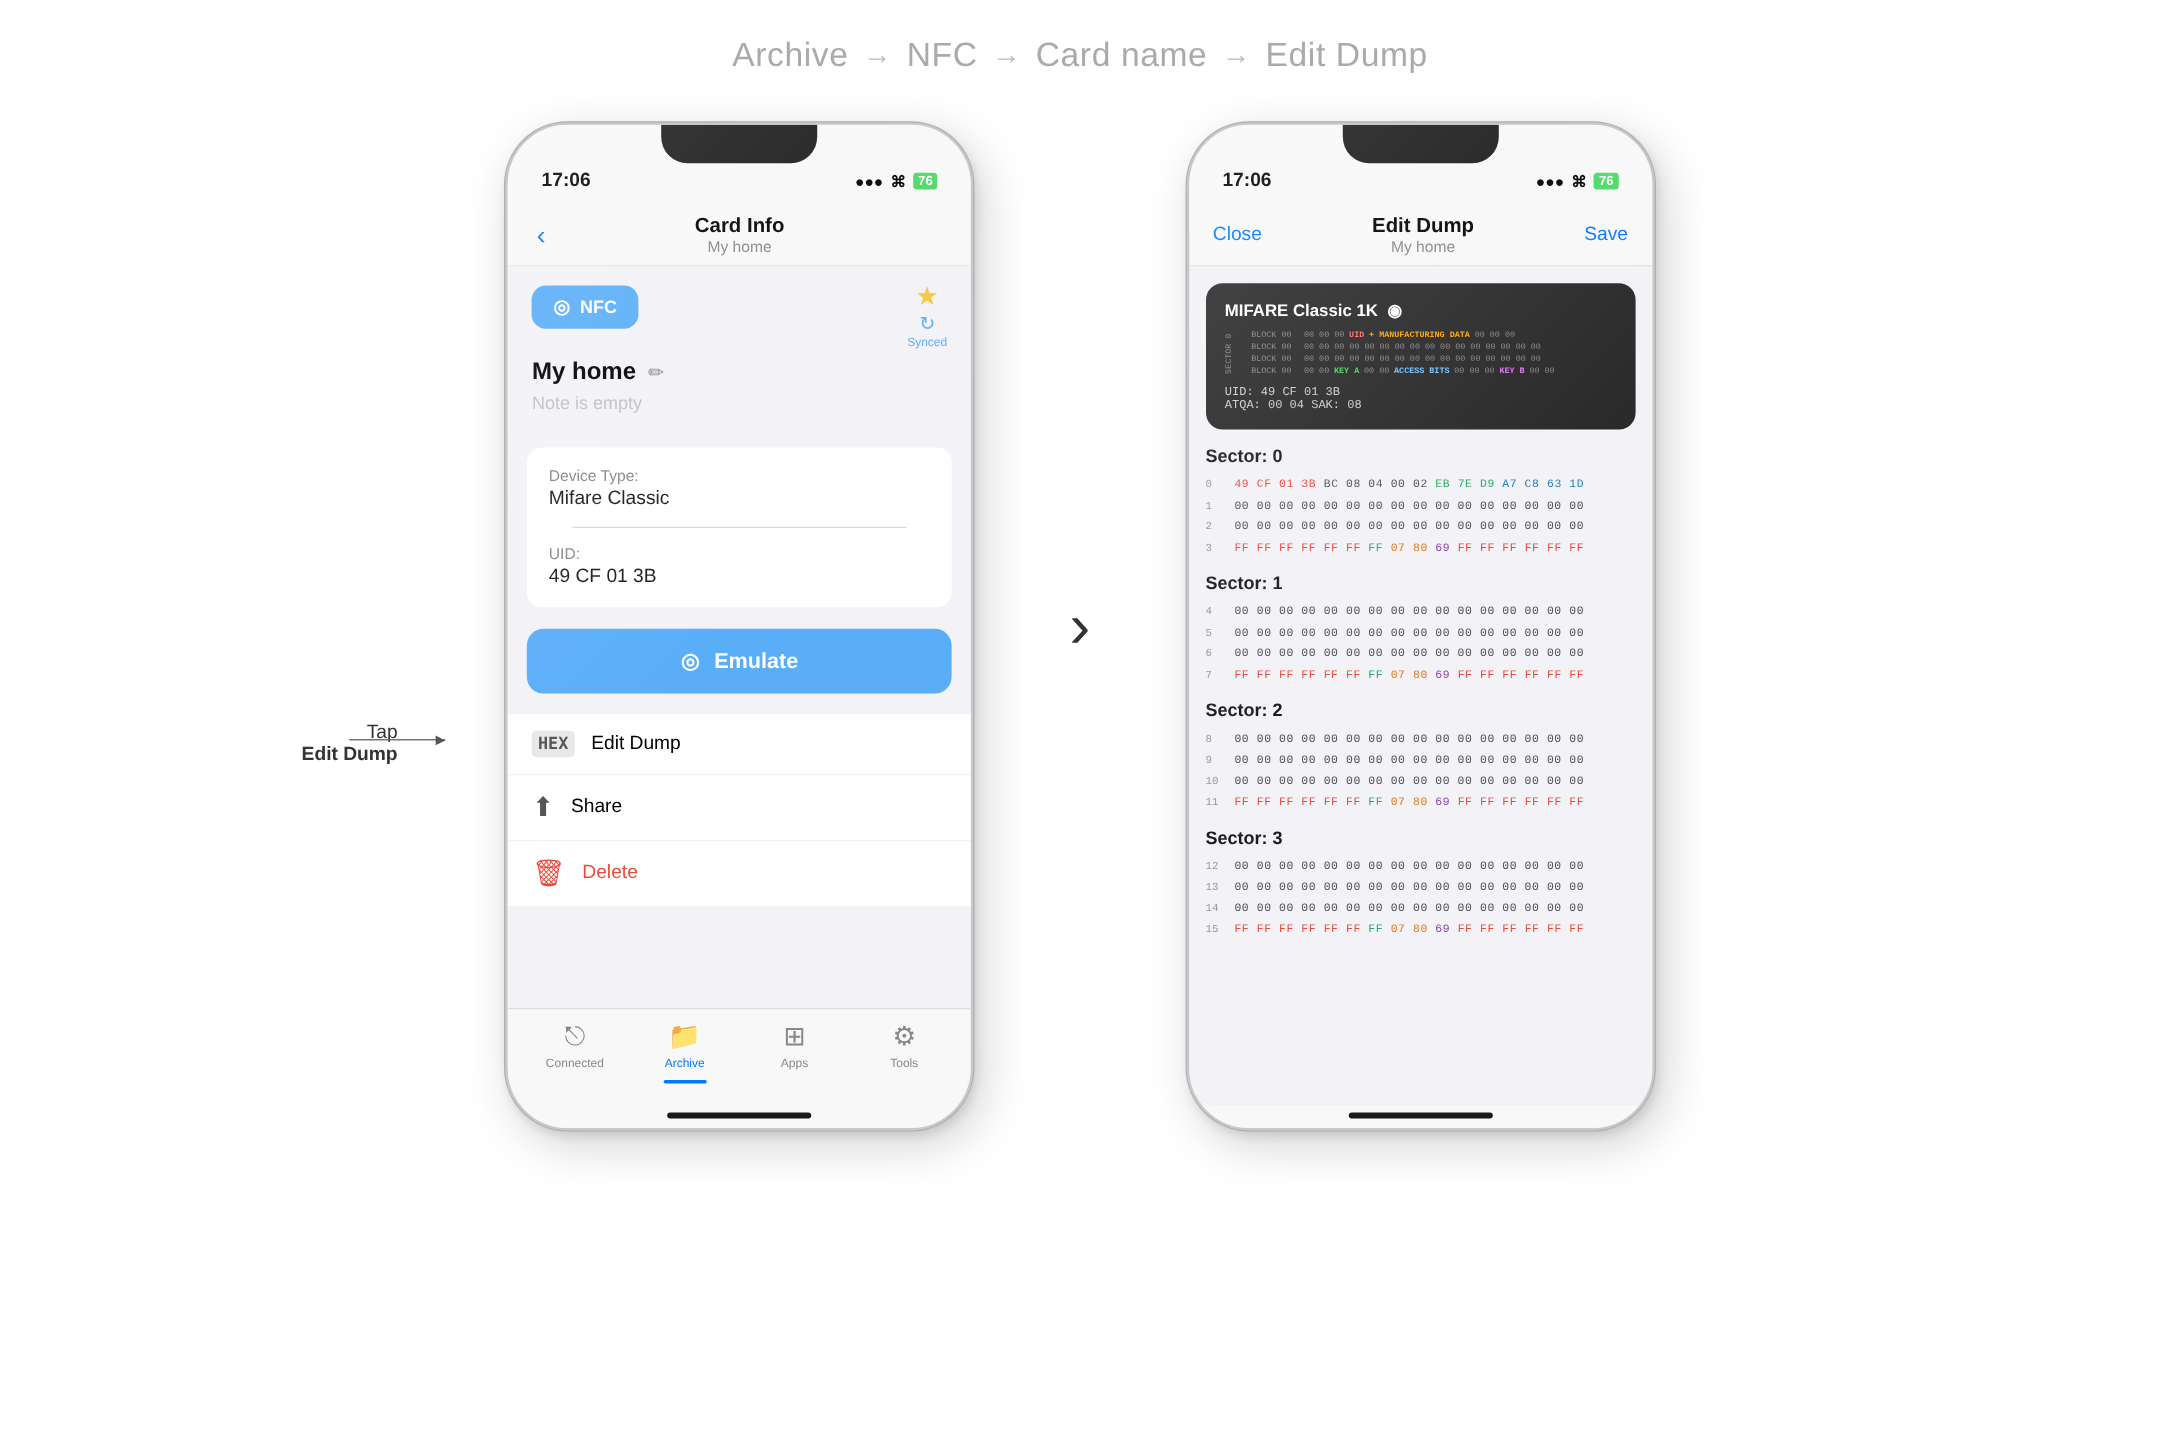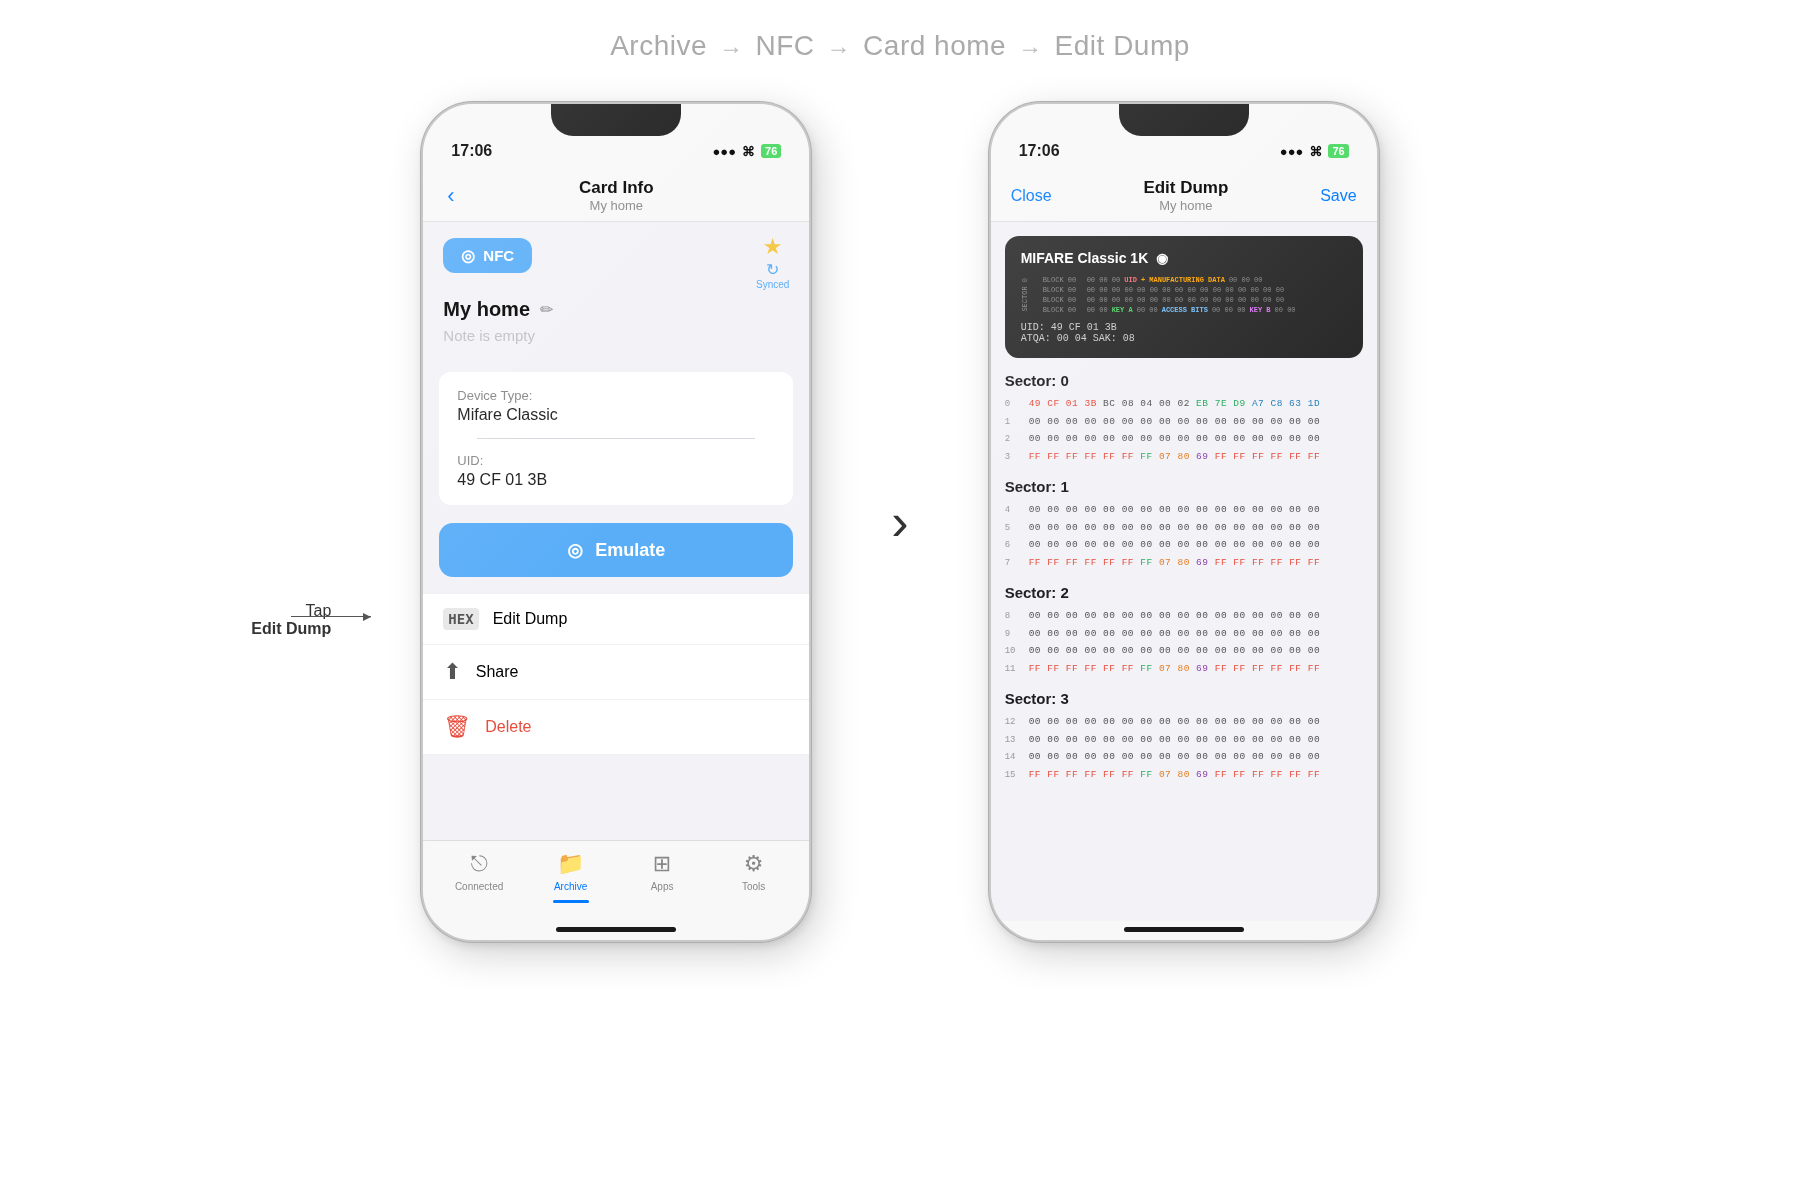--- a/index.html
+++ b/index.html
@@ -378,21 +378,21 @@
     }
   </style>
 </head>
 <body>
 
 <div class="breadcrumb">
   <span>Archive</span>
   <span class="arrow">→</span>
   <span>NFC</span>
   <span class="arrow">→</span>
-  <span>Card home</span>
+  <span>Card name</span>
   <span class="arrow">→</span>
   <span>Edit Dump</span>
 </div>
 
 <div class="phones-container">
 
   <div class="left-phone-wrapper">
 
     <div class="annotation">
       <div style="font-size:16px;color:#333;">Tap</div>

